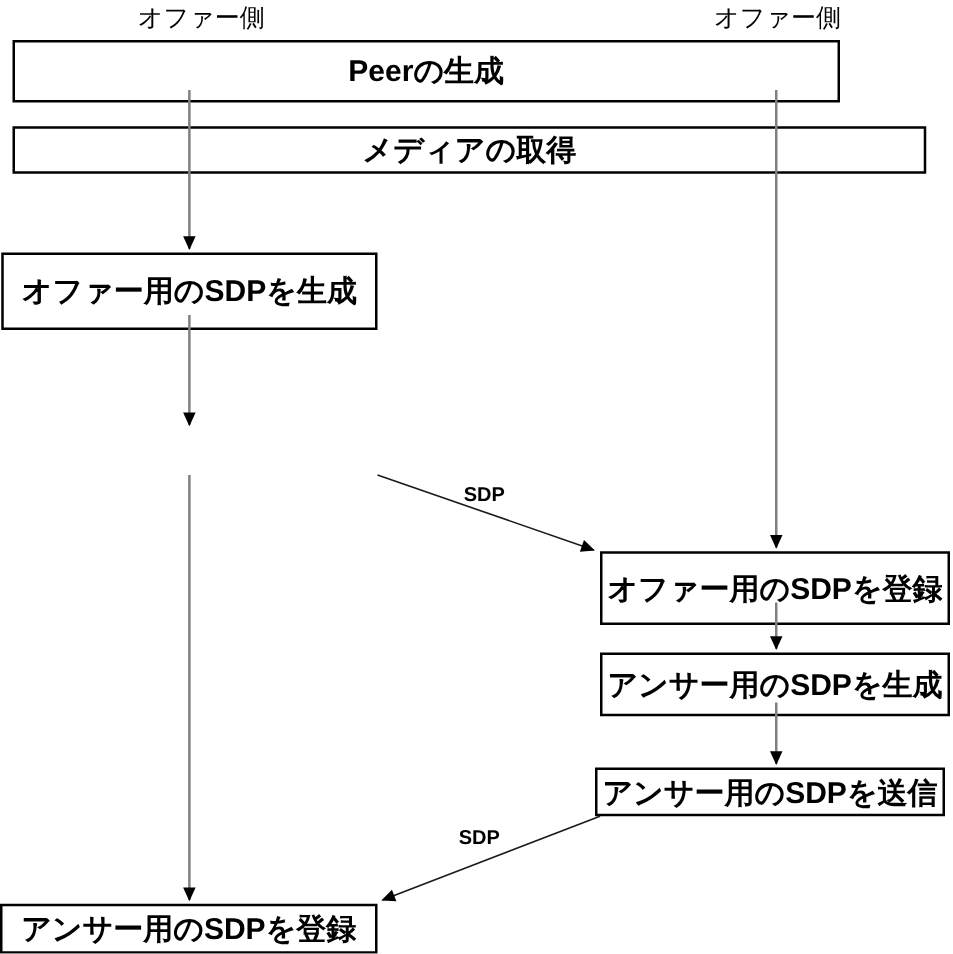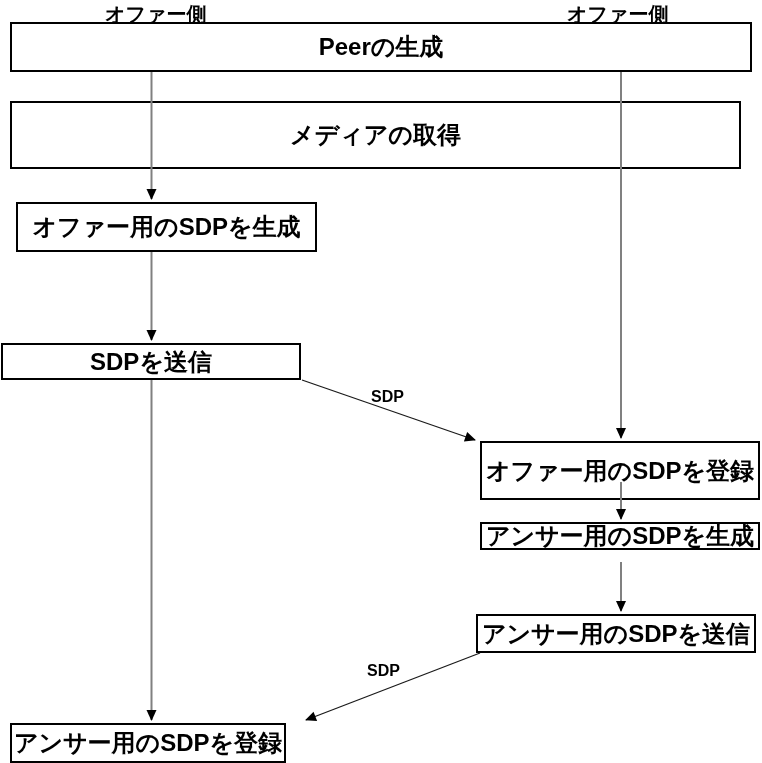--- a/index.html
+++ b/index.html
@@ -7,22 +7,23 @@
     position: relative;
     width: 762px;
     height: 763px;
     background: #ffffff;
     font-family: "Liberation Sans", "DejaVu Sans", sans-serif;
     overflow: hidden;
   }
   .lane-label {
     position: absolute;
     font-size: 20px;
-    font-weight: bold;
+    font-weight: normal;
     color: #000;
+    text-align: center;
     white-space: nowrap;
   }
   .box {
     position: absolute;
     box-sizing: border-box;
     background: #ffffff;
     border: 2px solid #000000;
     display: flex;
     align-items: center;
     justify-content: center;
@@ -46,49 +47,46 @@
   }
 </style>
 </head>
 <body>
 
 <div id="stage">
 
   <div class="lane-label" style="left:105px; top:1px; width:112px;">オファー側</div>
   <div class="lane-label" style="left:567px; top:1px; width:110px;">オファー側</div>
 
-  <div class="box" style="left:10px; top:22px; width:742px; height:50px;">
+  <div class="box" style="left:10px; top:32px; width:662px; height:50px;">
     <span>Peerの生成</span>
   </div>
 
-  <div class="box" style="left:10px; top:101px; width:731px; height:68px;">
+  <div class="box" style="left:10px; top:101px; width:731px; height:38px;">
     <span>メディアの取得</span>
   </div>
 
-  <div class="box" style="left:16px; top:202px; width:301px; height:50px;">
+  <div class="box" style="left:1px; top:202px; width:301px; height:62px;">
     <span>オファー用のSDPを生成</span>
   </div>
 
-  <div class="box" style="left:1px; top:343px; width:300px; height:37px;">
-    <span>SDPを送信</span>
-  </div>
 
   <div class="box" style="left:480px; top:441px; width:280px; height:59px;">
     <span>オファー用のSDPを登録</span>
   </div>
 
-  <div class="box" style="left:480px; top:522px; width:280px; height:28px;">
+  <div class="box" style="left:480px; top:522px; width:280px; height:51px;">
     <span>アンサー用のSDPを生成</span>
   </div>
 
   <div class="box" style="left:476px; top:614px; width:280px; height:39px;">
     <span>アンサー用のSDPを送信</span>
   </div>
 
-  <div class="box" style="left:0px; top:723px; width:276px; height:40px;margin-left:10px;">
+  <div class="box" style="left:0px; top:723px; width:302px; height:40px;">
     <span>アンサー用のSDPを登録</span>
   </div>
 
   <svg id="wires" viewBox="0 0 762 763" xmlns="http://www.w3.org/2000/svg">
     <defs>
       <marker id="arrow" markerUnits="userSpaceOnUse" markerWidth="13" markerHeight="12" refX="11" refY="6" orient="auto">
         <path d="M1,1 L12,6 L1,11 Z" fill="#000000"></path>
       </marker>
     </defs>
 

